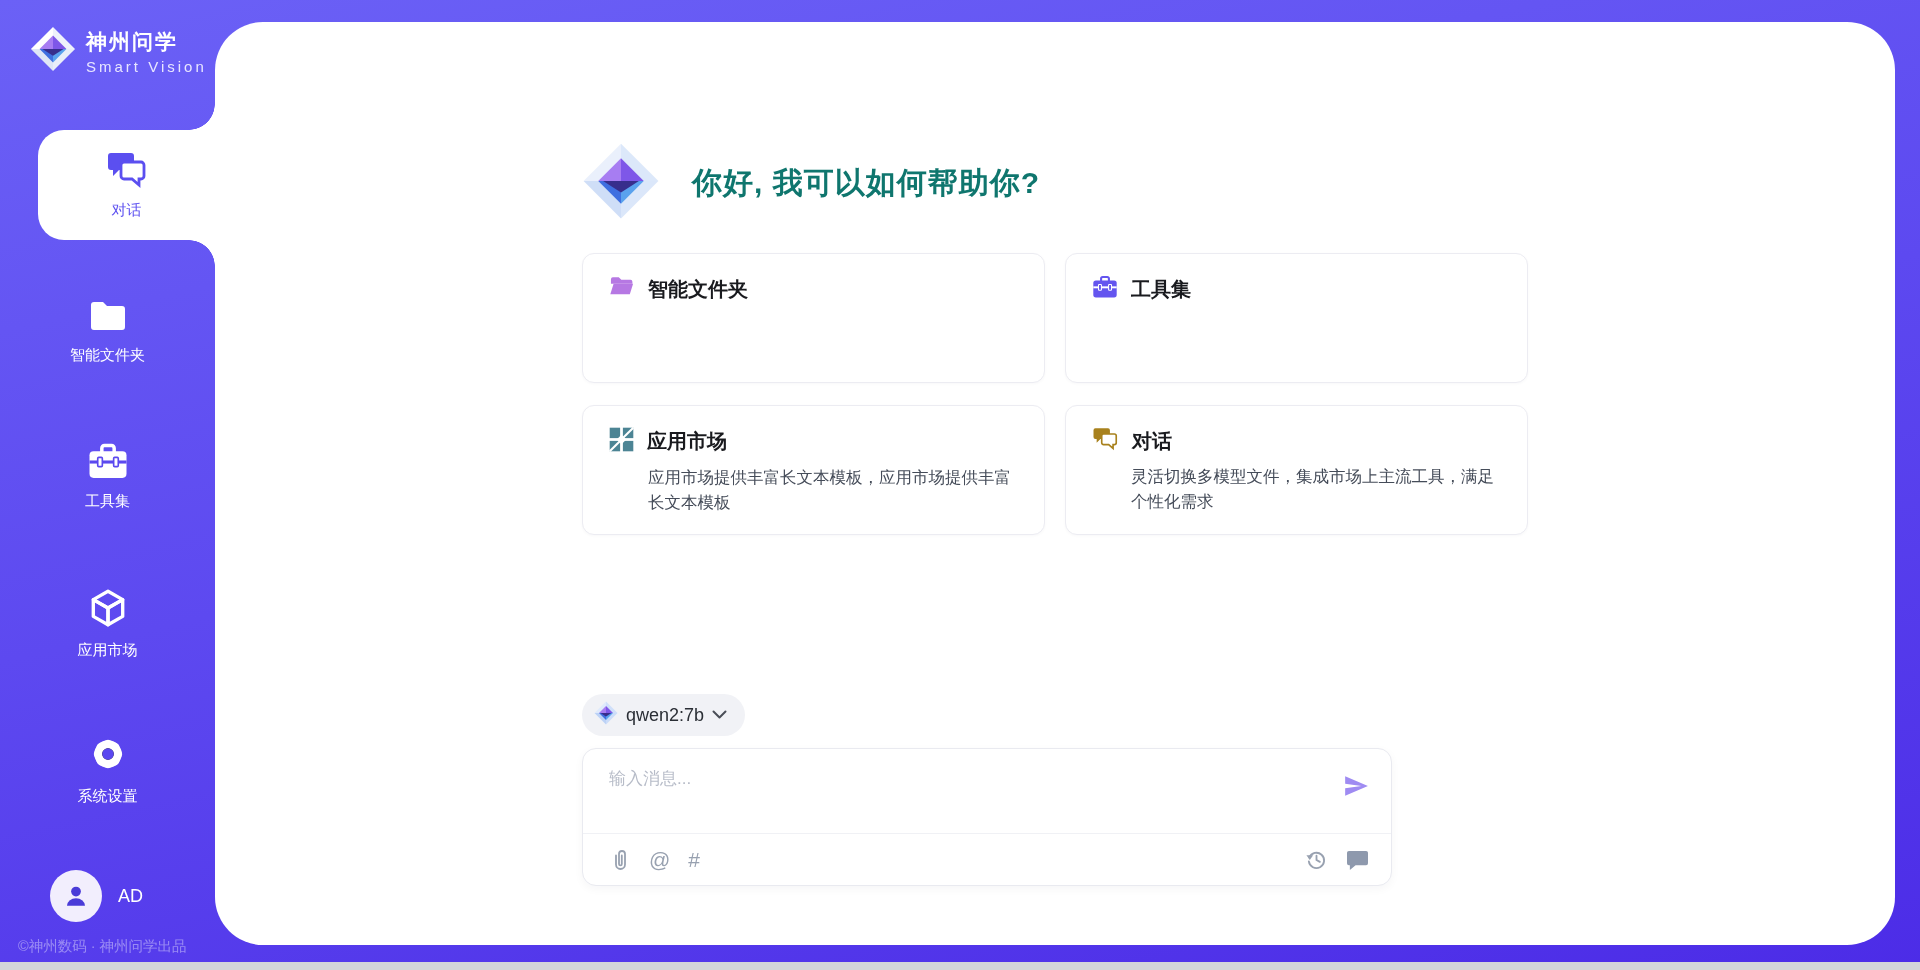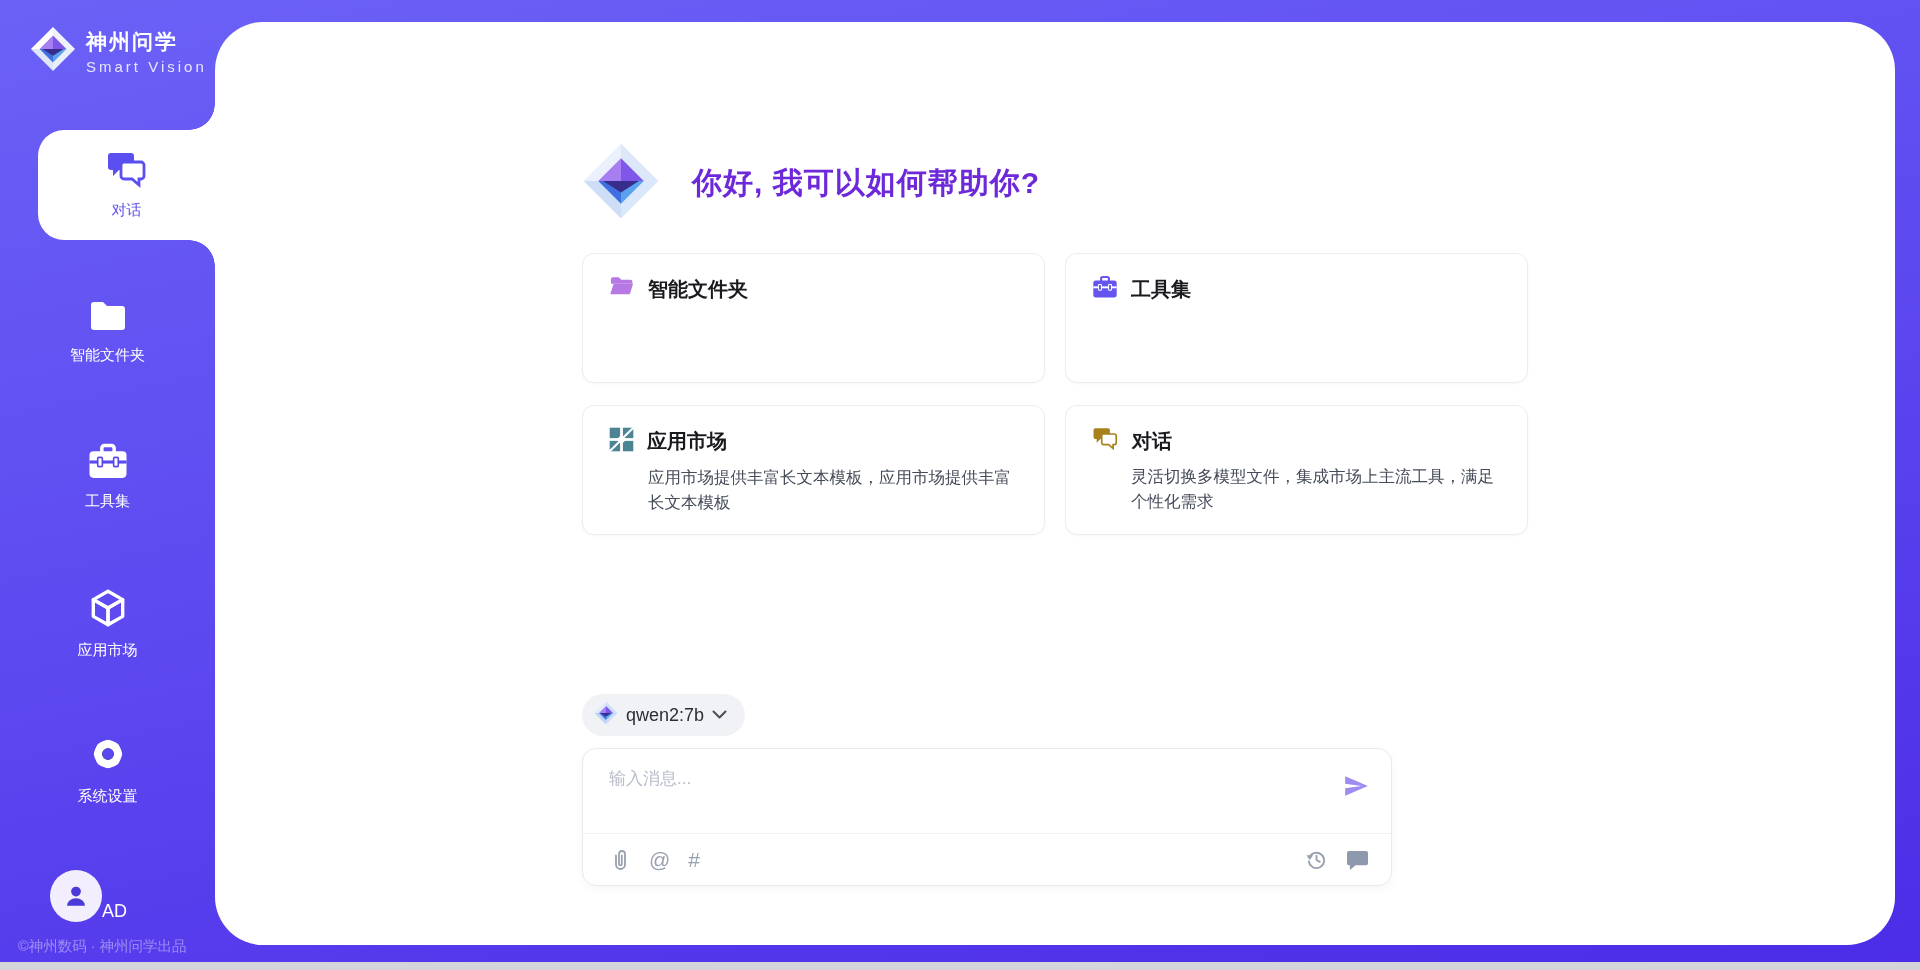--- a/index.html
+++ b/index.html
@@ -41,37 +41,37 @@
     top:-26px;
     background:radial-gradient(circle 26px at 0 0, rgba(0,0,0,0) 25.5px, #fff 26px);
   }
   .nav-item.active::after{
     bottom:-26px;
     background:radial-gradient(circle 26px at 0 26px, rgba(0,0,0,0) 25.5px, #fff 26px);
   }
 
   .user-row{
     position:absolute; left:50px; bottom:48px;
-    display:flex; align-items:flex-end; gap:0; cursor:pointer;
+    display:flex; align-items:center; gap:16px; cursor:pointer;
   }
   .avatar{
     width:52px; height:52px; border-radius:50%; background:#f2eefd;
     display:flex; align-items:center; justify-content:center;
   }
   .user-name{ color:#fff; font-size:18px; }
   .side-footer{
     position:absolute; left:18px; bottom:14px;
     color:rgba(255,255,255,0.40); font-size:14.5px; white-space:nowrap;
   }
 
   
   .content{ position:absolute; left:calc(50% - 473px); width:946px; top:0; height:100%; }
 
   .greeting{ position:absolute; top:120px; left:0; display:flex; align-items:center; gap:32px; }
-  .greeting-title{ font-size:30px; font-weight:bold; color:#6d28d9; letter-spacing:1px; }
+  .greeting-title{ font-size:30px; font-weight:bold; color:#0f766e; letter-spacing:1px; }
 
   .cards{
     position:absolute; top:231px; left:0;
     display:grid; grid-template-columns:463px 463px; gap:22px 20px;
   }
   .card{
     height:130px; background:#fff; border:1px solid #ececf2; border-radius:12px;
     padding:21px 26px; cursor:pointer; box-shadow:0 1px 3px rgba(30,34,60,0.03);
   }
   .card-head{ display:flex; align-items:center; gap:13px; }

